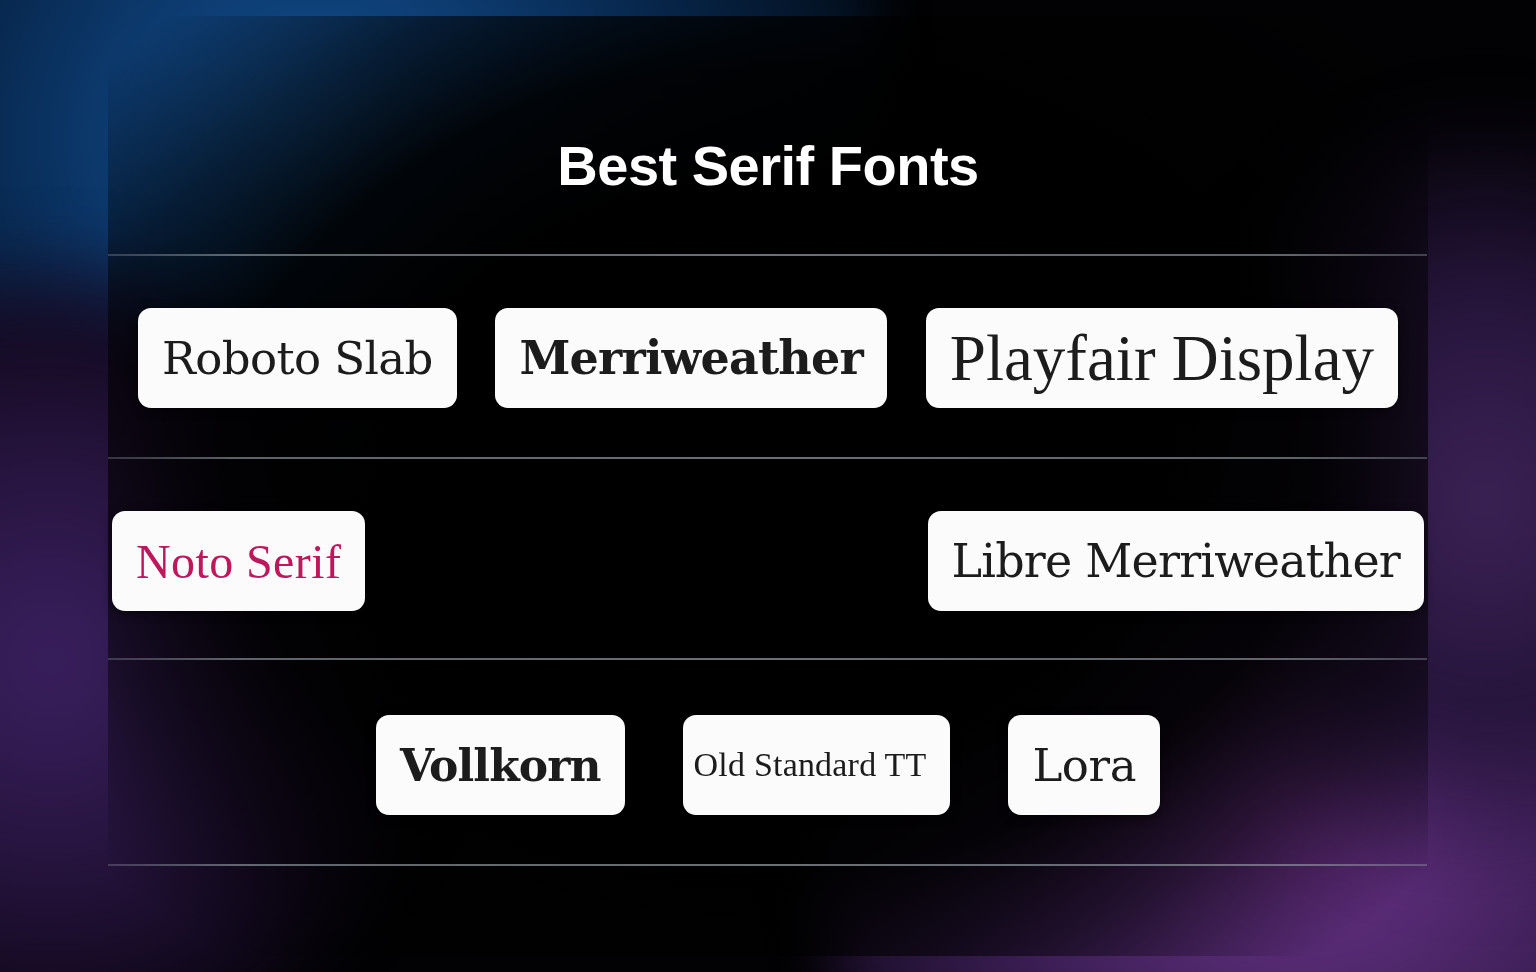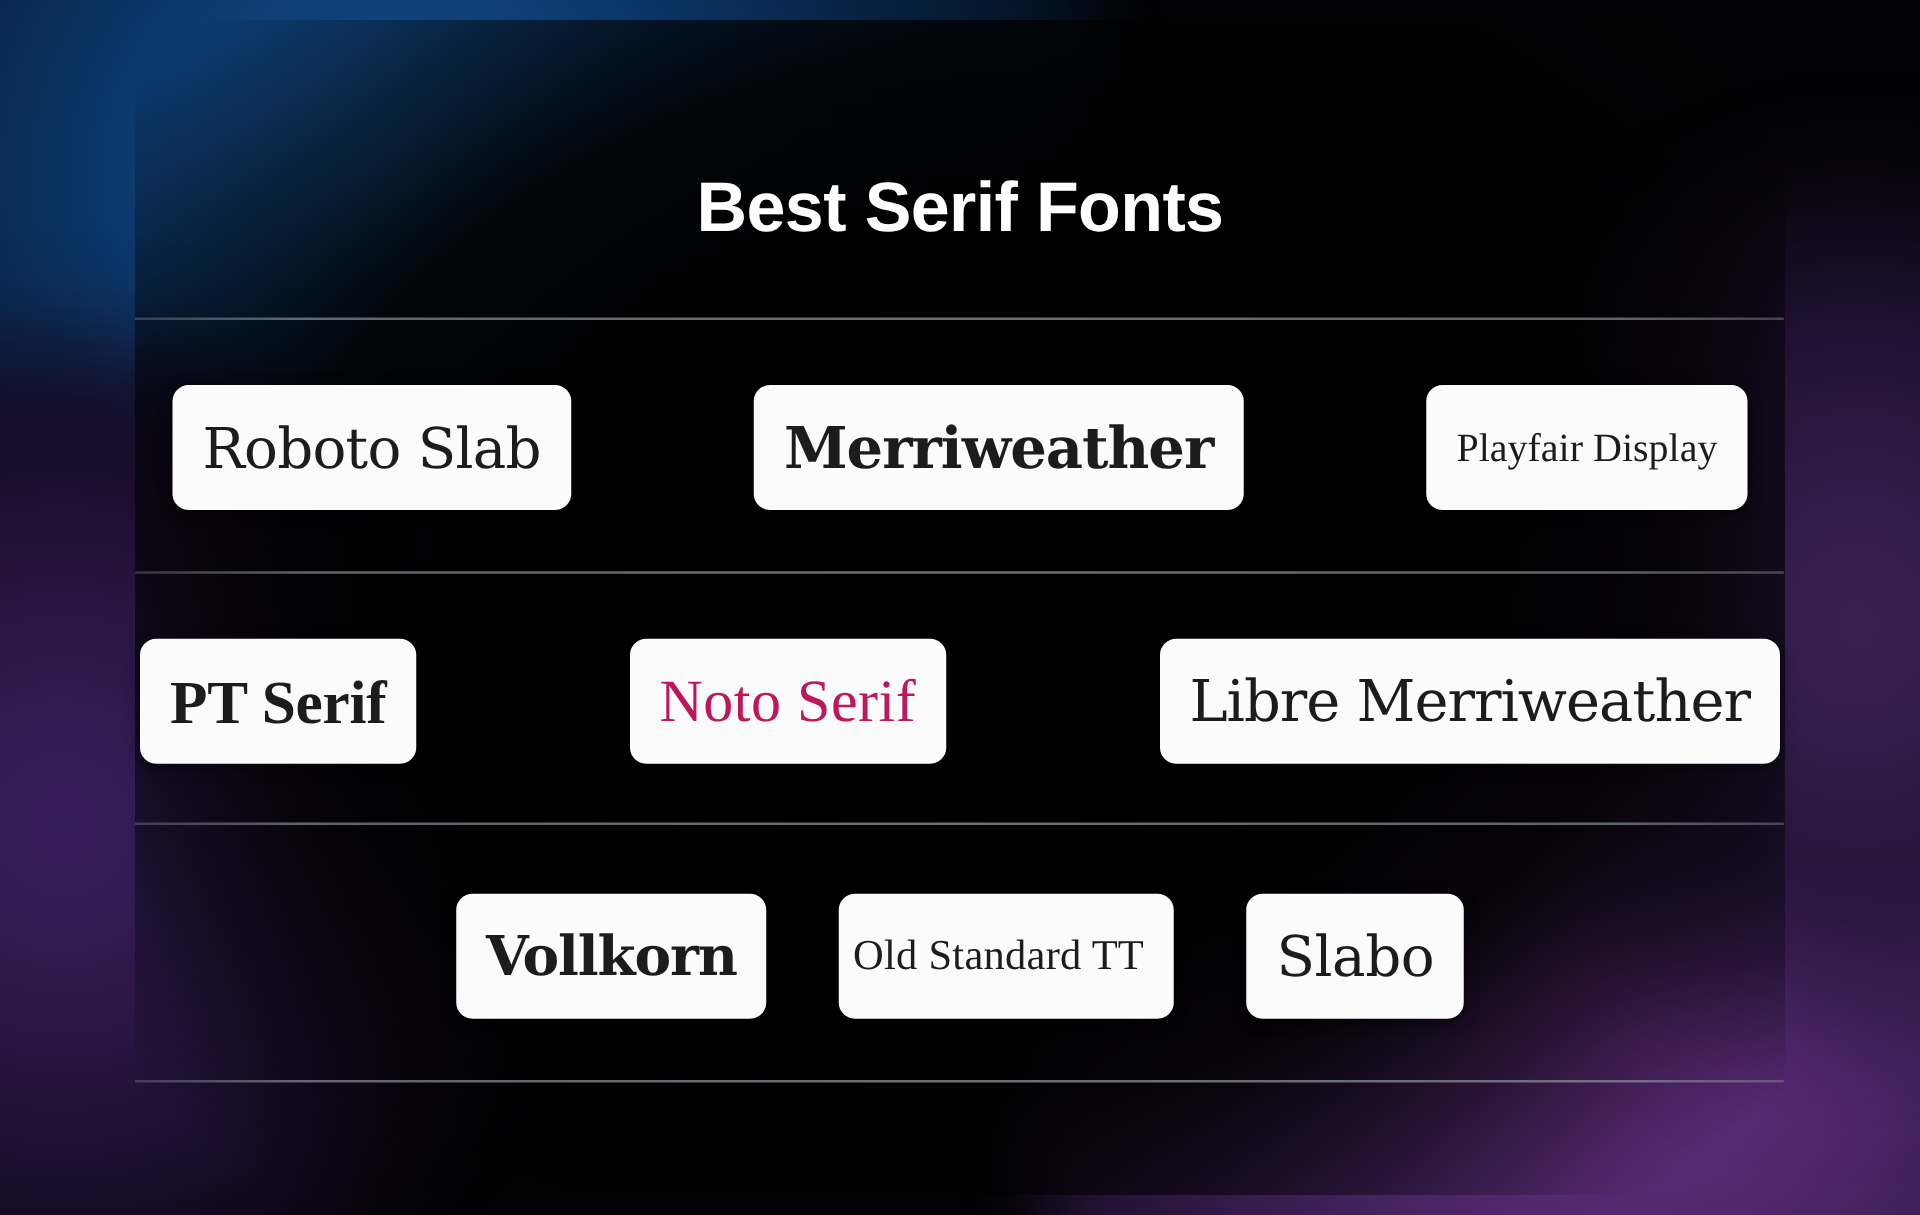--- a/index.html
+++ b/index.html
@@ -159,21 +159,21 @@
     box-sizing: border-box;
     color: #1c1c1c;
     white-space: nowrap;
     box-shadow: 0 2px 10px rgba(0,0,0,0.55);
     cursor: pointer;
   }
 
   
   .f-roboto-slab     { font-family: "DejaVu Serif", serif;      font-size: 45px; font-weight: normal; letter-spacing: -0.6px; }
   .f-merriweather    { font-family: "DejaVu Serif", serif;      font-size: 46px; font-weight: bold;   letter-spacing: -0.8px; }
-  .f-playfair        { font-family: "Liberation Serif", serif;  font-size: 32px; font-weight: normal; letter-spacing: 0px; }
+  .f-playfair        { font-family: "Liberation Serif", serif;  font-size: 65px; font-weight: normal; letter-spacing: 0px; }
   .f-lora            { font-family: "DejaVu Serif", serif;      font-size: 45px; font-weight: normal; letter-spacing: -0.4px; }
   .f-ptserif         { font-family: "Liberation Serif", serif;  font-size: 49px; font-weight: bold;   letter-spacing: -0.2px; }
   .f-noto-serif      { font-family: "Liberation Serif", serif;  font-size: 48px; font-weight: normal; color: #be185d; letter-spacing: 0.4px; }
   .f-libre-bask      { font-family: "DejaVu Serif", serif;      font-size: 46px; font-weight: normal; letter-spacing: -0.8px; }
   .f-vollkorn        { font-family: "DejaVu Serif", serif;      font-size: 44px; font-weight: bold;   letter-spacing: -0.9px; }
   .f-old-standard    { font-family: "Liberation Serif", serif;  font-size: 34px; font-weight: normal; letter-spacing: 0.2px; padding-left: 11px; }
   .f-slabo           { font-family: "DejaVu Serif", serif;      font-size: 45px; font-weight: normal; letter-spacing: -0.4px; }
 </style>
 </head>
 <body>
@@ -194,29 +194,28 @@
 
     <div class="font-row" id="font-row-1">
         <div class="font-chip f-roboto-slab">Roboto Slab</div>
         <div class="font-chip f-merriweather">Merriweather</div>
         <div class="font-chip f-playfair">Playfair Display</div>
       </div>
 
     <div class="divider" id="divider-2"></div>
 
     <div class="font-row" id="font-row-2">
-        <div class="font-chip f-ptserif">PT Serif</div>
         <div class="font-chip f-noto-serif">Noto Serif</div>
         <div class="font-chip f-libre-bask">Libre Merriweather</div>
       </div>
 
     <div class="divider" id="divider-3"></div>
 
     <div class="font-row" id="font-row-3">
         <div class="font-chip f-vollkorn">Vollkorn</div>
         <div class="font-chip f-old-standard">Old Standard TT</div>
-        <div class="font-chip f-slabo">Slabo</div>
+        <div class="font-chip f-slabo">Lora</div>
       </div>
 
     <div class="divider" id="divider-4"></div>
 
   </div>
 </div>
 
 </body></html>

